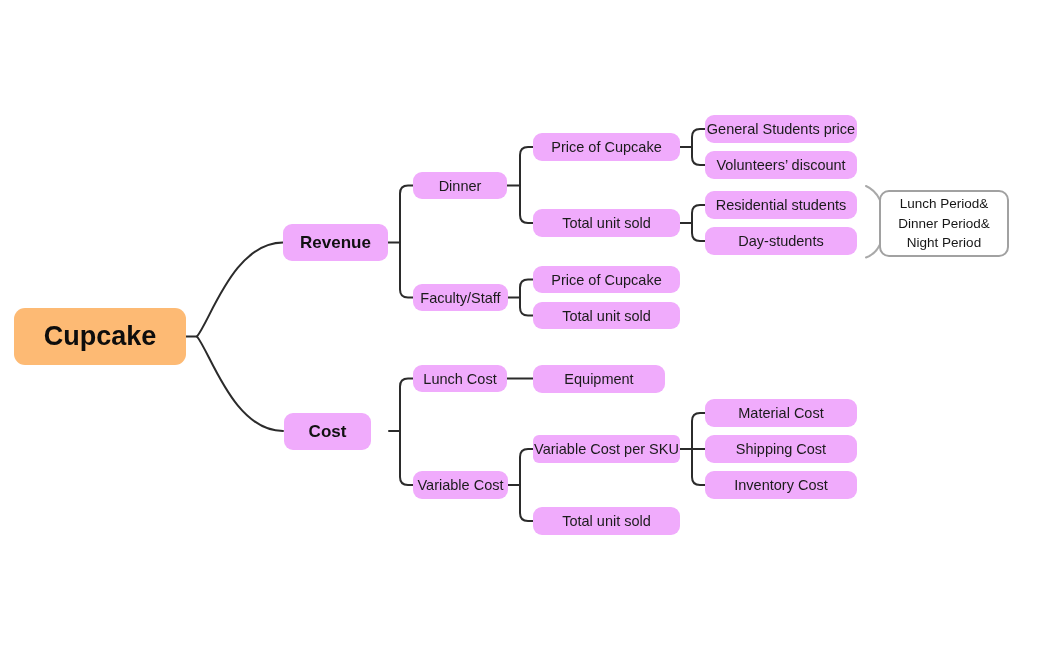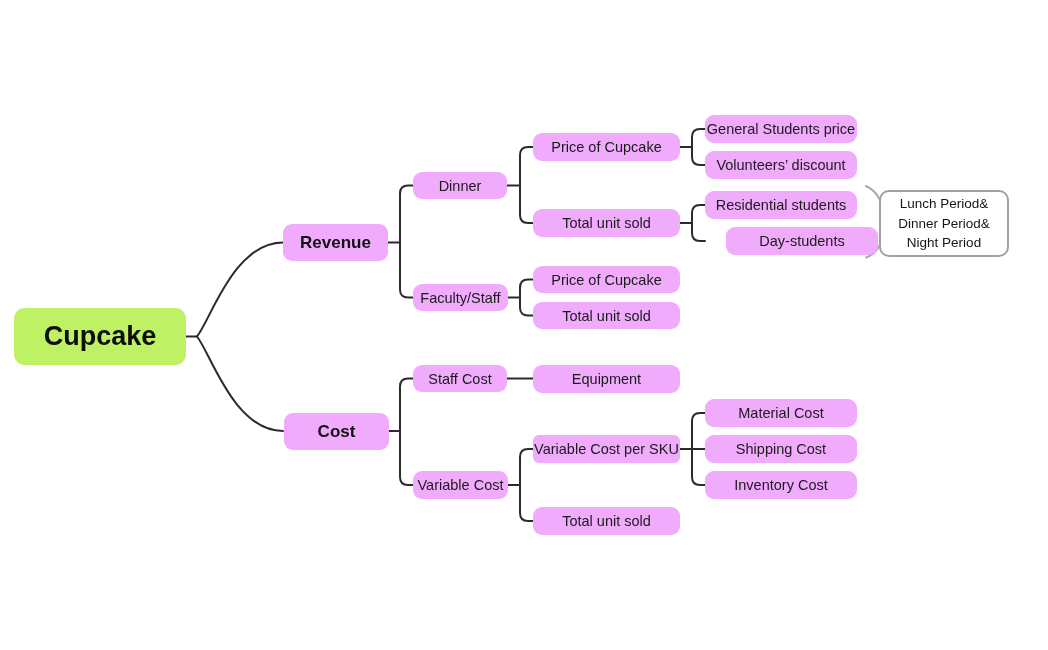--- a/index.html
+++ b/index.html
@@ -29,21 +29,21 @@
     justify-content: center;
     background: #f0abfc;
     border-radius: 9px;
     font-size: 14.5px;
     color: #1b1b1b;
     white-space: nowrap;
     box-sizing: border-box;
     cursor: default;
   }
   .node.root {
-    background: #bef264;
+    background: #fdba74;
     border-radius: 11px;
     font-weight: bold;
     font-size: 27px;
     color: #0d0d0d;
   }
   .node.branch {
     font-weight: bold;
     font-size: 17px;
     color: #111111;
   }
@@ -109,49 +109,49 @@
     <g stroke="#a9a9a9" stroke-width="2" fill="none" stroke-linecap="round">
       <path d="M866 186 Q884 194 884 222.5 Q884 251 866 257.5"></path>
       <path d="M884 222.5 H903"></path>
     </g>
   </svg>
 
   <div class="node root" style="left:14px; top:308px; width:172px; height:57px;">Cupcake</div>
 
   <div class="node branch" style="left:283px; top:224px; width:105px; height:37px;">Revenue</div>
 
-  <div class="node branch" style="left:284px; top:413px; width:105px; height:37px;">Cost</div>
+  <div class="node branch" style="left:284px; top:413px; width:87px; height:37px;">Cost</div>
 
   <div class="node" style="left:413px; top:172px; width:94px; height:27px;">Dinner</div>
 
   <div class="node" style="left:413px; top:284px; width:95px; height:27px;">Faculty/Staff</div>
 
   <div class="node" style="left:533px; top:133px; width:147px; height:28px;">Price of Cupcake</div>
 
   <div class="node" style="left:533px; top:209px; width:147px; height:28px;">Total unit sold</div>
 
   <div class="node" style="left:705px; top:115px; width:152px; height:28px;">General Students price</div>
 
   <div class="node" style="left:705px; top:151px; width:152px; height:28px;">Volunteers’ discount</div>
 
   <div class="node" style="left:705px; top:191px; width:152px; height:28px;">Residential students</div>
 
-  <div class="node" style="left:726px; top:227px; width:152px; height:28px;">Day-students</div>
+  <div class="node" style="left:705px; top:227px; width:152px; height:28px;">Day-students</div>
 
   <div class="node summary" style="left:879px; top:190px; width:130px; height:67px;">Lunch Period&amp;
 Dinner Period&amp;
 Night Period</div>
 
   <div class="node" style="left:533px; top:266px; width:147px; height:27px;">Price of Cupcake</div>
 
   <div class="node" style="left:533px; top:302px; width:147px; height:27px;">Total unit sold</div>
 
-  <div class="node" style="left:413px; top:365px; width:94px; height:27px;">Staff Cost</div>
+  <div class="node" style="left:413px; top:365px; width:94px; height:27px;">Lunch Cost</div>
 
-  <div class="node" style="left:533px; top:365px; width:147px; height:28px;">Equipment</div>
+  <div class="node" style="left:533px; top:365px; width:132px; height:28px;">Equipment</div>
 
   <div class="node" style="left:413px; top:471px; width:95px; height:28px;">Variable Cost</div>
 
   <div class="node" style="left:533px; top:435px; width:147px; height:28px;border-radius:6px;">Variable Cost per SKU</div>
 
   <div class="node" style="left:705px; top:399px; width:152px; height:28px;">Material Cost</div>
 
   <div class="node" style="left:705px; top:435px; width:152px; height:28px;">Shipping Cost</div>
 
   <div class="node" style="left:705px; top:471px; width:152px; height:28px;">Inventory Cost</div>

